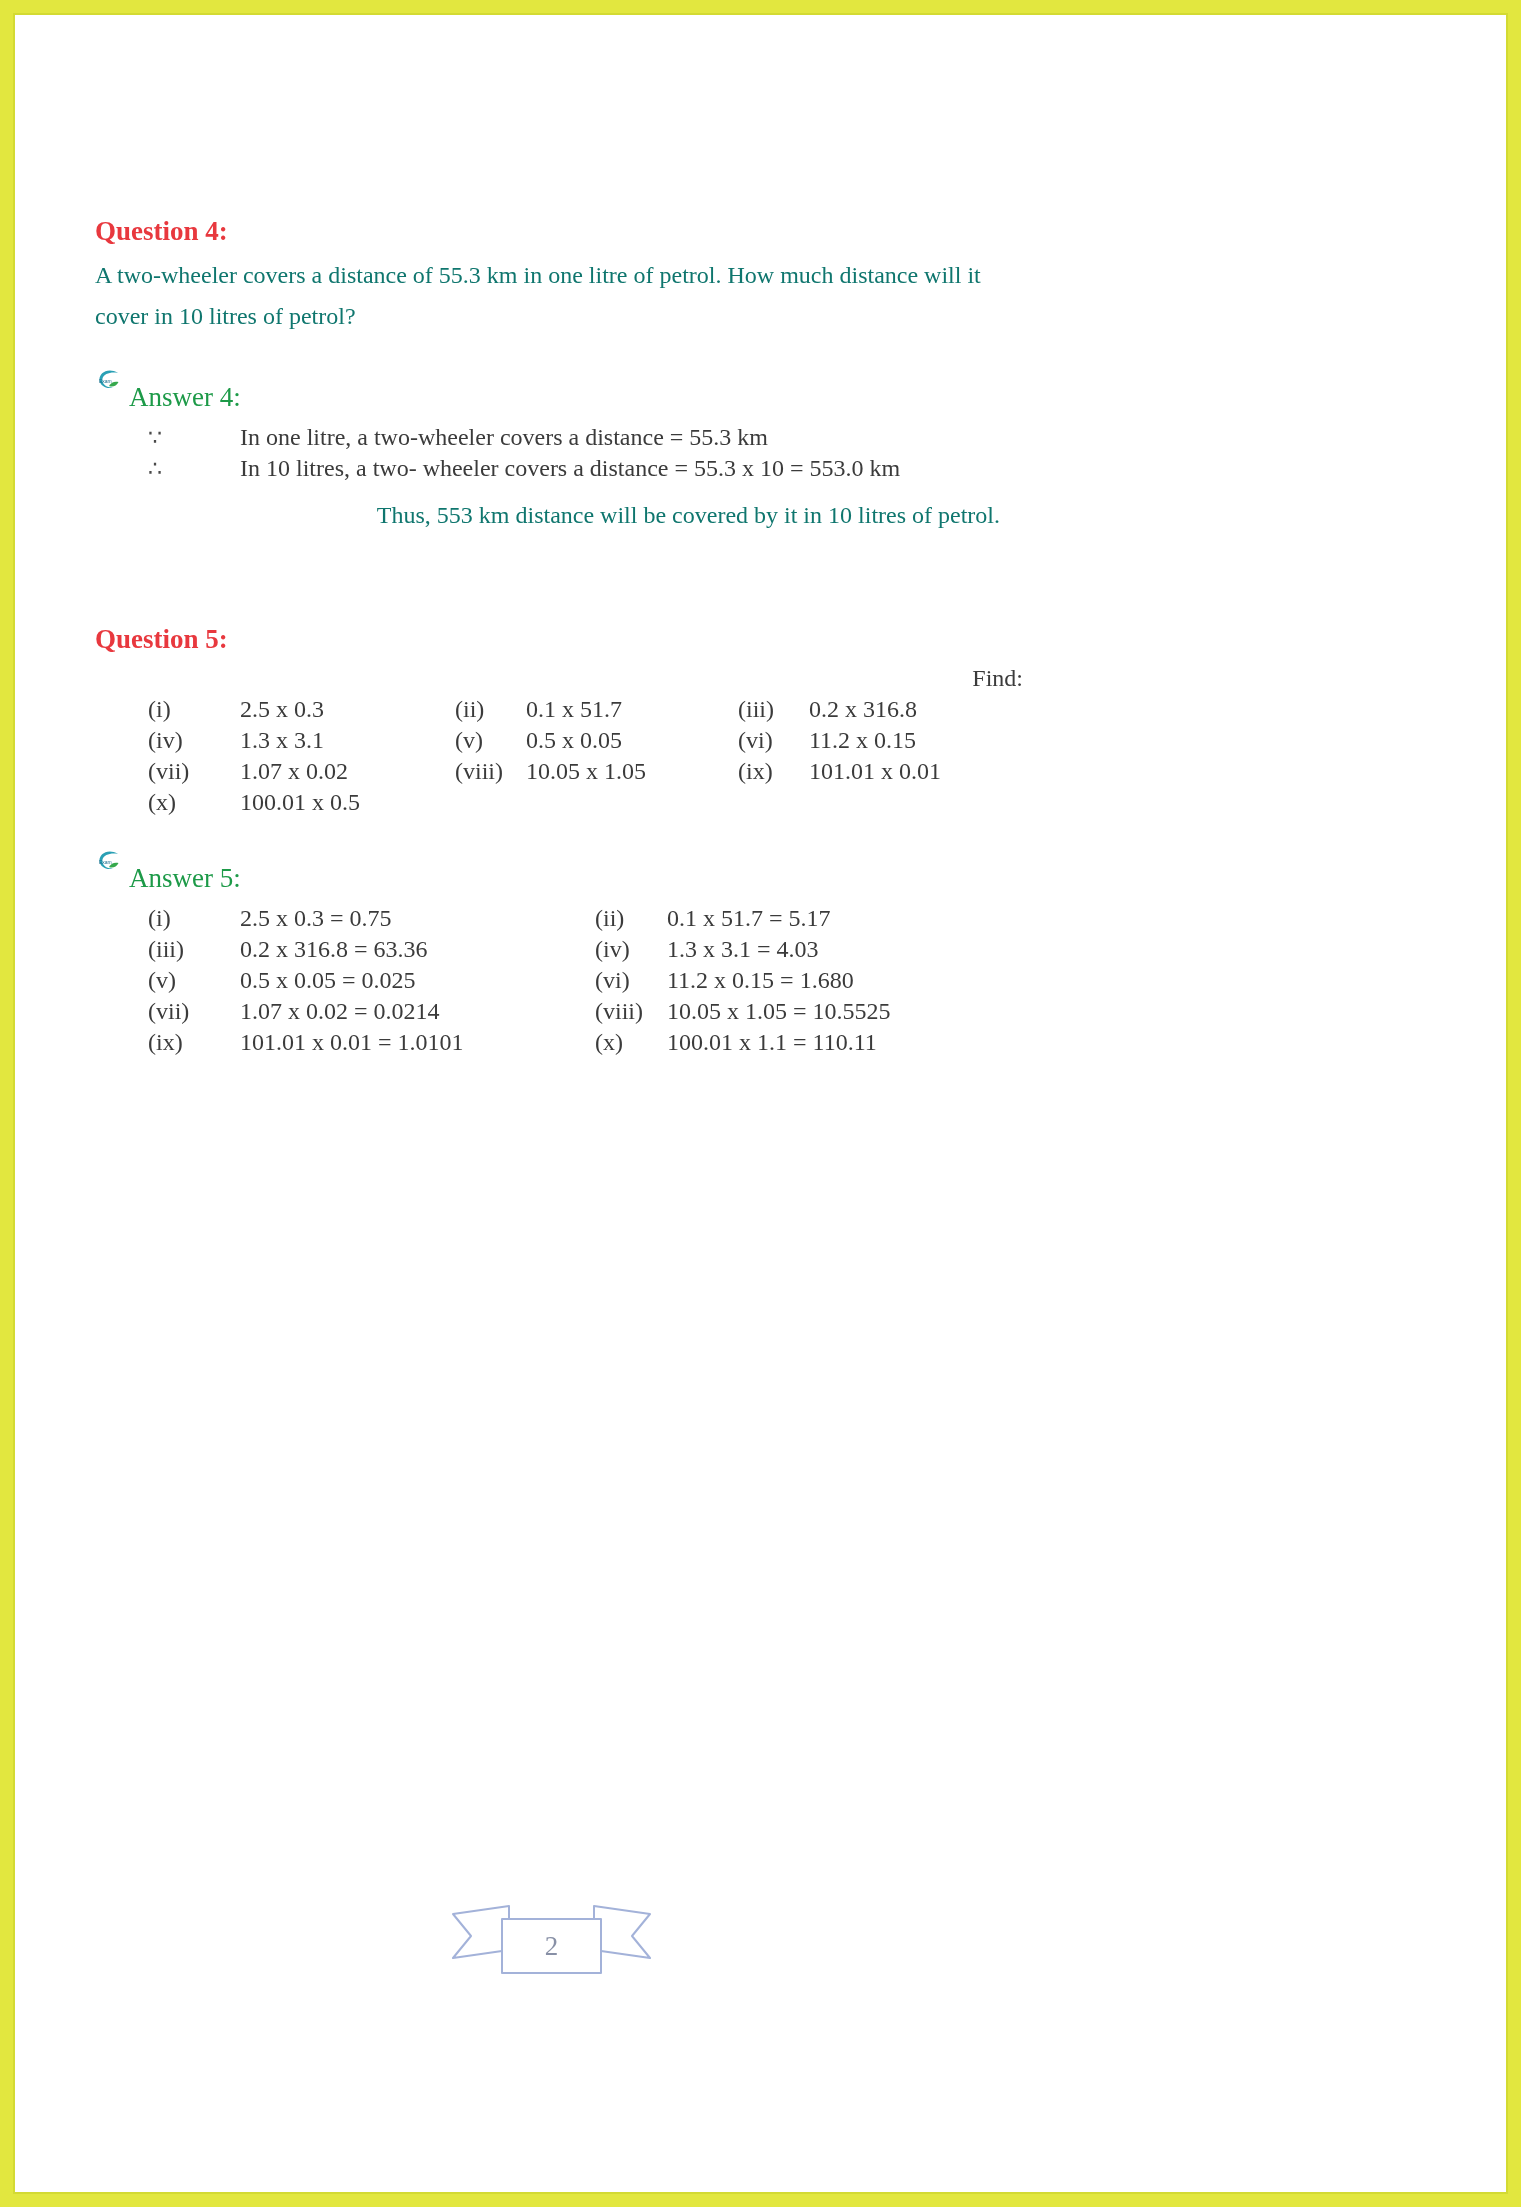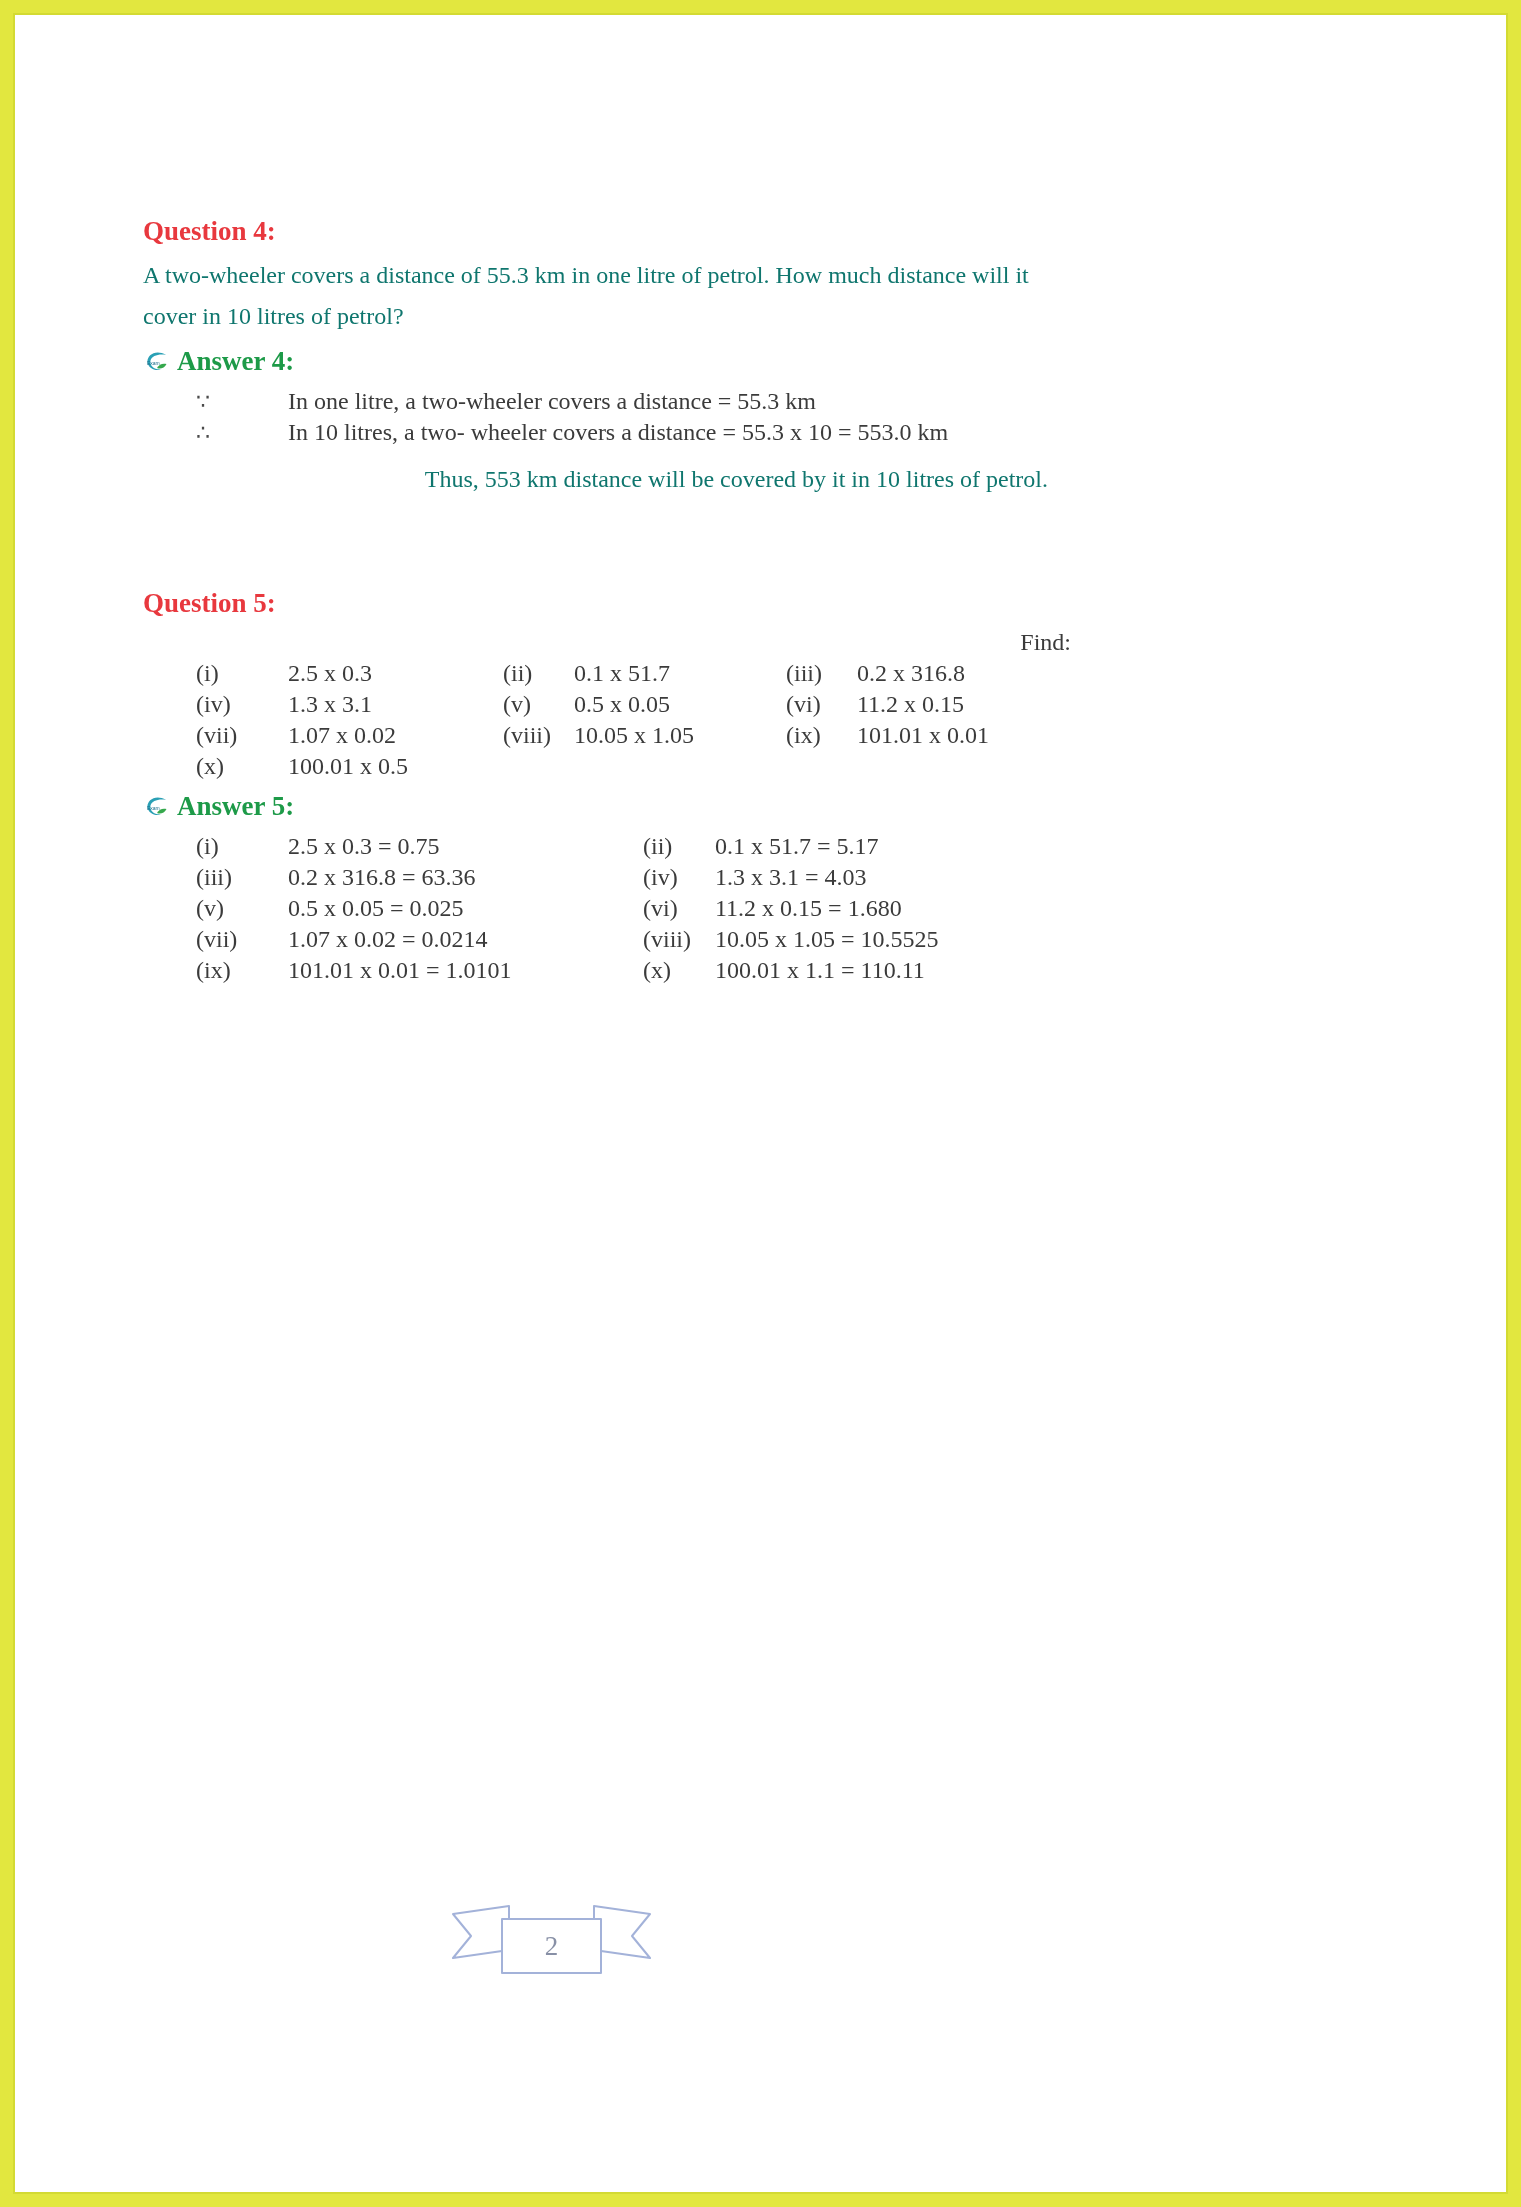--- a/index.html
+++ b/index.html
@@ -9,21 +9,20 @@
     color: #3b3b3b;
   }
   .page {
     position: relative;
     width: 1521px;
     height: 2207px;
     background: #ffffff;
     border: 13px solid #e2e73f;
     box-shadow: inset 0 0 0 2px #d3da33;
     overflow: hidden;
-    padding-left: 48px;
   }
   .content {
     padding: 203px 90px 0 82px;
     max-width: 1100px;
   }
   .q-heading {
     font-size: 27px;
     font-weight: bold;
     color: #e8383e;
     margin-bottom: 8px;
@@ -35,22 +34,23 @@
     color: #0f766e;
   }
   .answer-heading {
     display: flex;
     align-items: center;
     gap: 7px;
     margin: 9px 0 9px 0;
   }
   .answer-heading .label {
     font-size: 27px;
-    font-weight: bold;
+    font-weight: normal;
     color: #1d9a48;
+    margin-top: 36px;
   }
   .logo { display: inline-flex; width: 27px; height: 27px; }
   .reason-row {
     display: grid;
     grid-template-columns: 92px 1fr;
     padding-left: 53px;
     font-size: 24px;
     line-height: 31px;
   }
   .reason-row .sym { font-size: 22px; color: #4a4a4a; }

